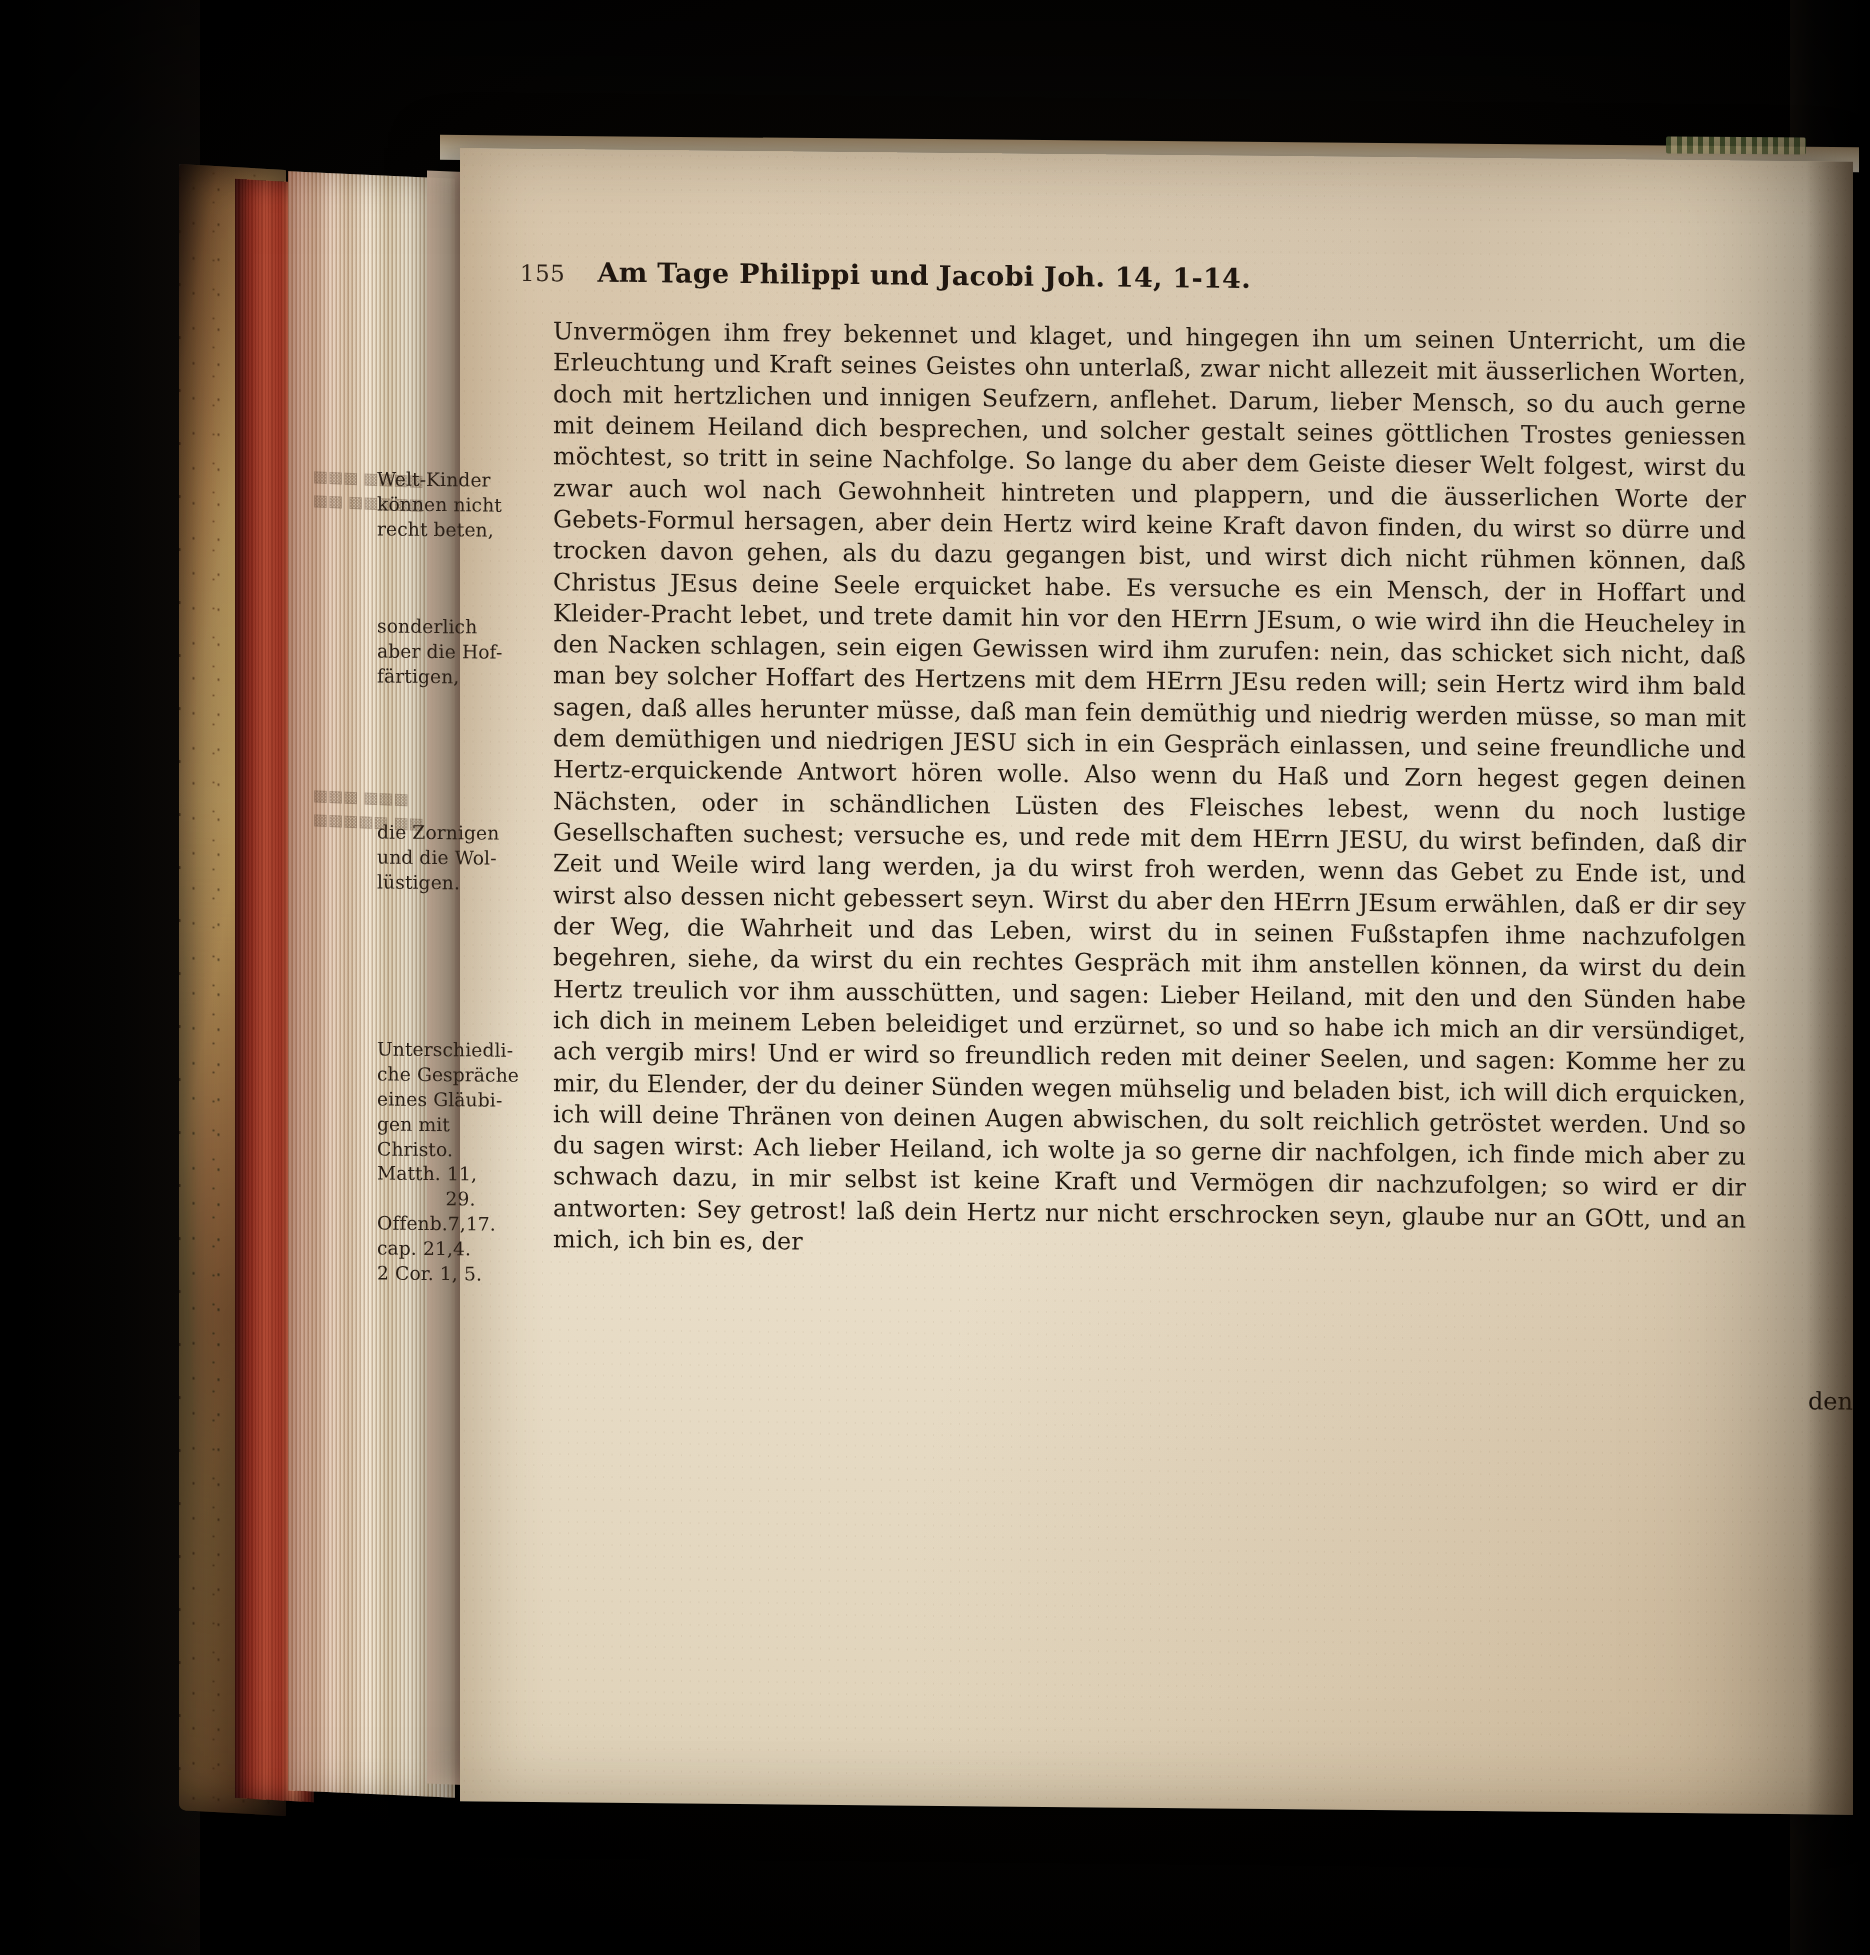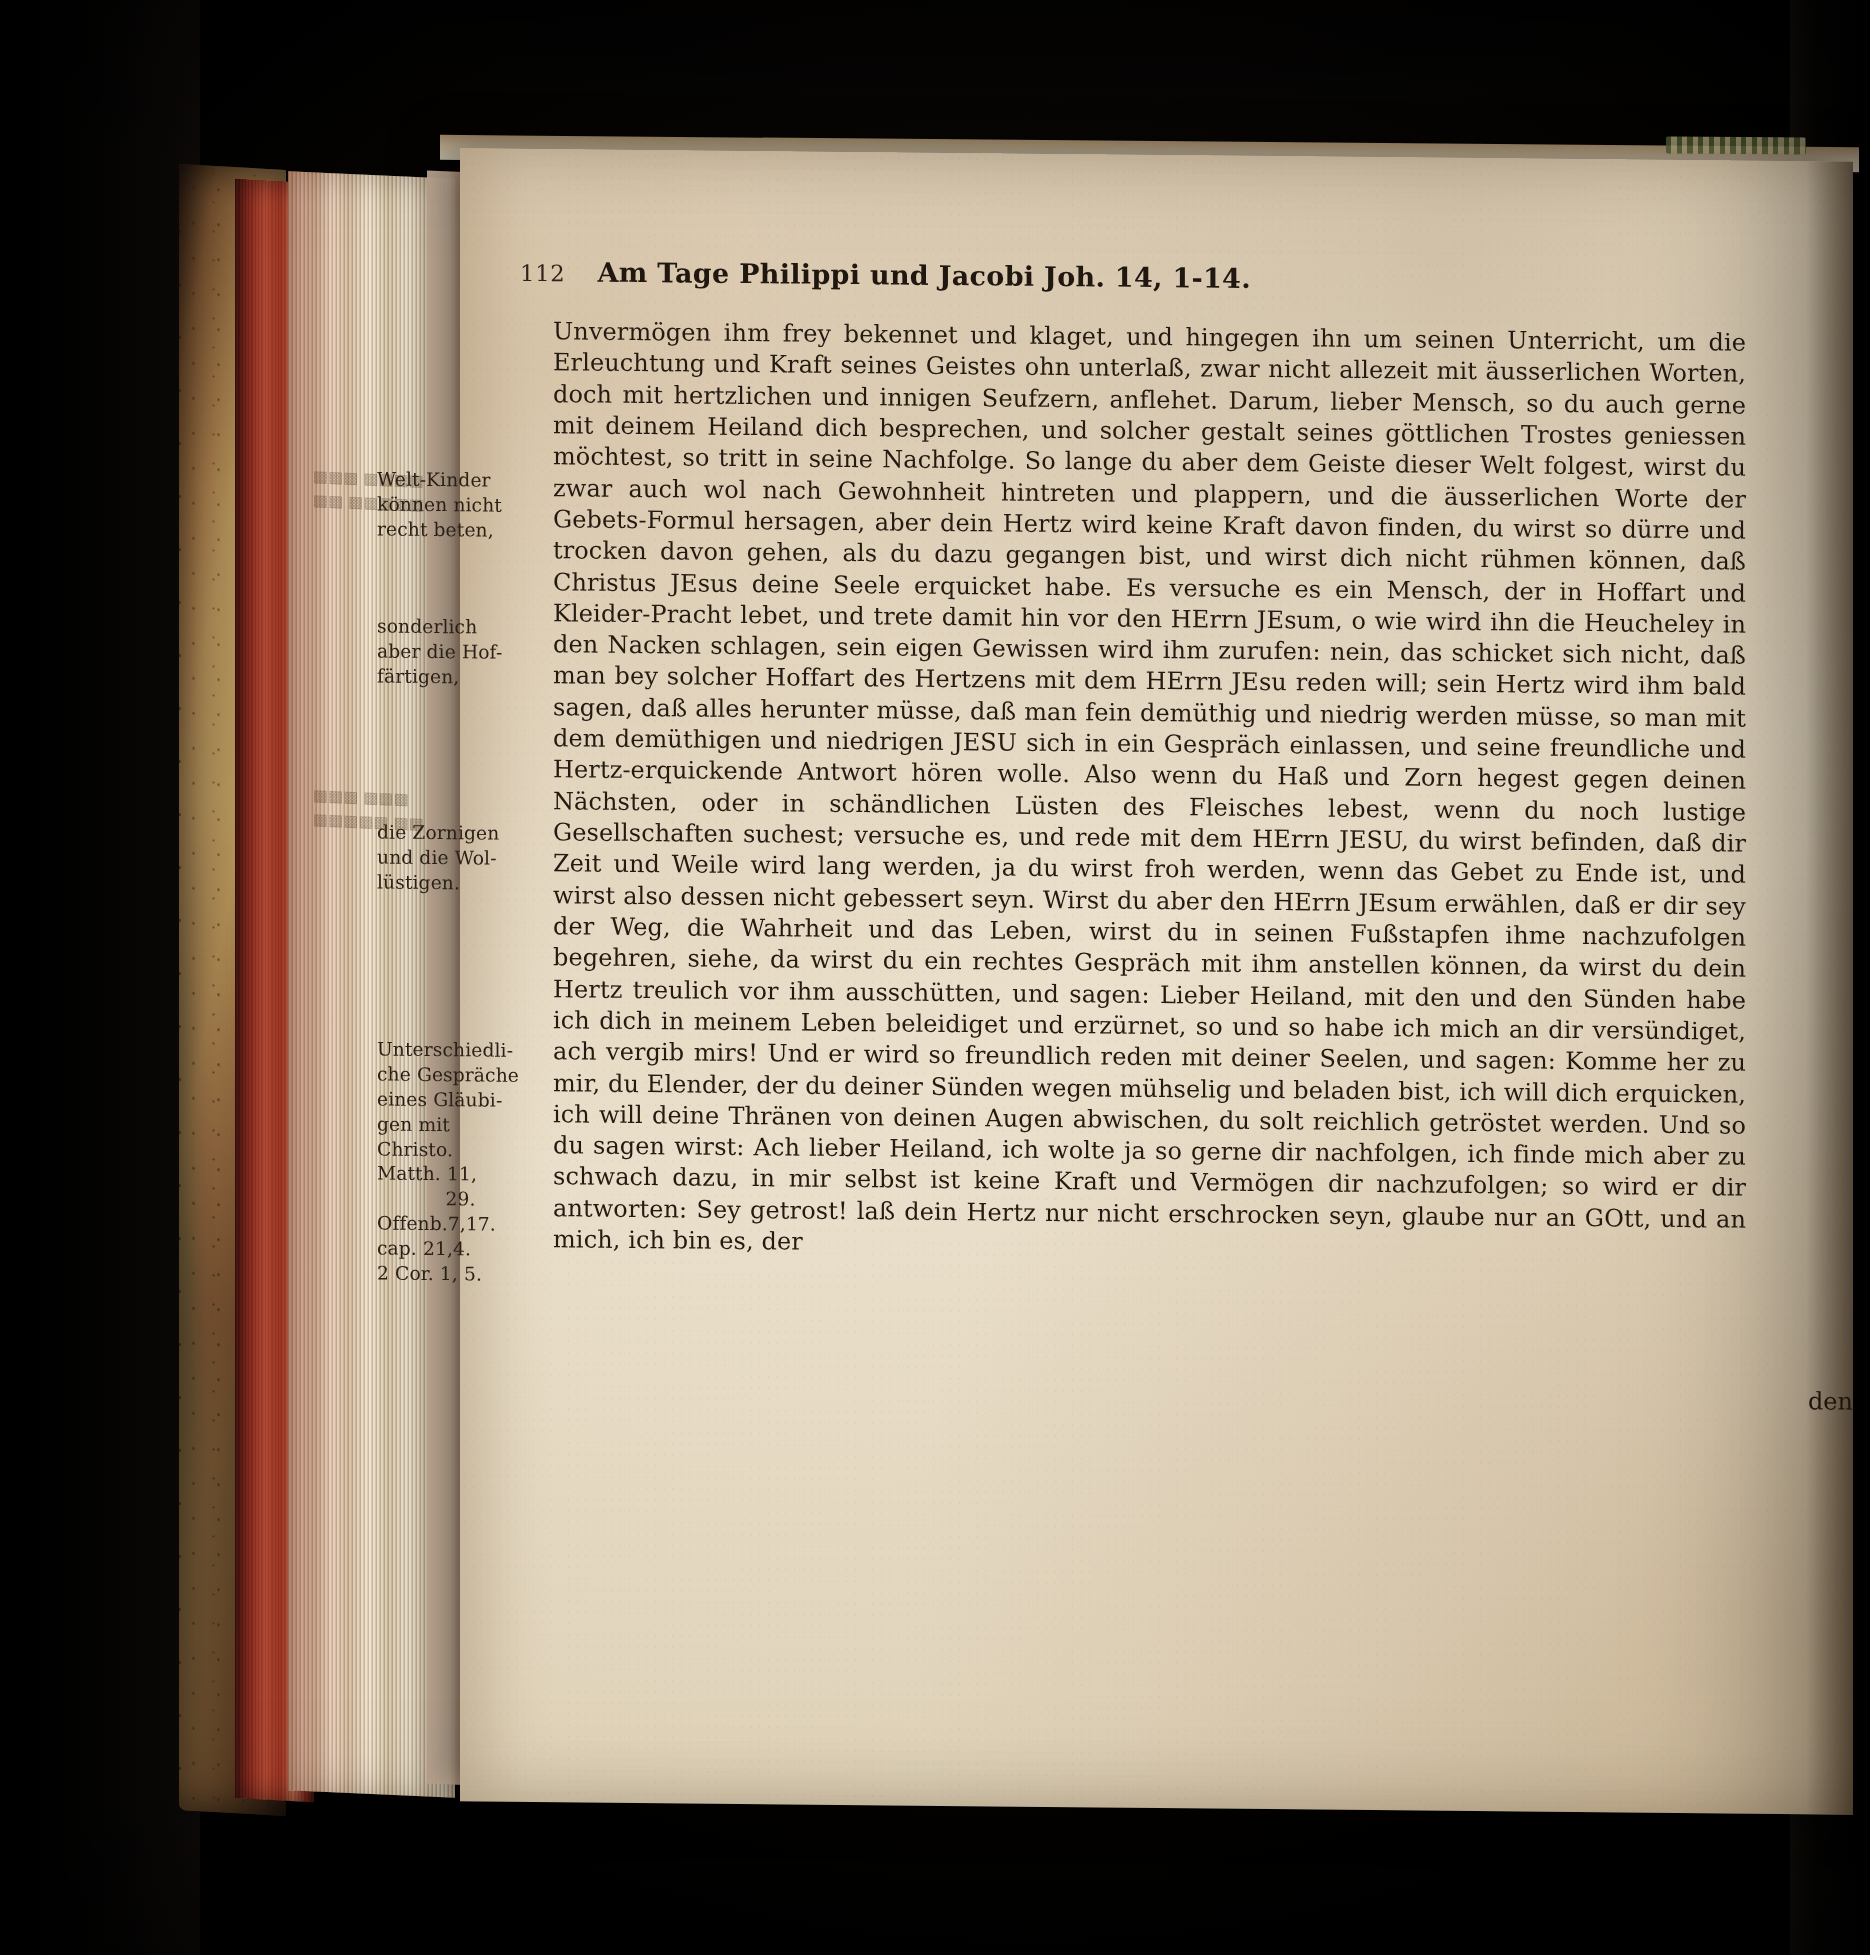--- a/index.html
+++ b/index.html
@@ -276,21 +276,21 @@
 
   <div class="page-top-edge"></div>
   <div class="headband"></div>
 
   <div class="page">
     <div class="page-grain"></div>
 
     <div class="content">
 
       <div class="header">
-        <span class="folio">112</span>
+        <span class="folio">155</span>
         <span class="running-title">Am Tage Philippi und Jacobi Joh. 14, 1-14.</span>
       </div>
 
       <div class="marginalia" style="top:320px">
         <span class="ref">Welt-Kinder</span>
         <span class="ref">können nicht</span>
         <span class="ref">recht beten,</span>
       </div>
 
       <div class="marginalia" style="top:467px">

